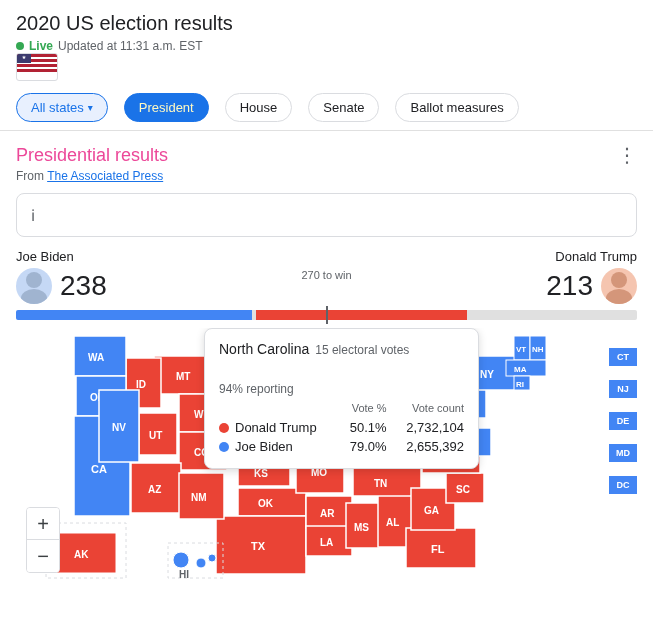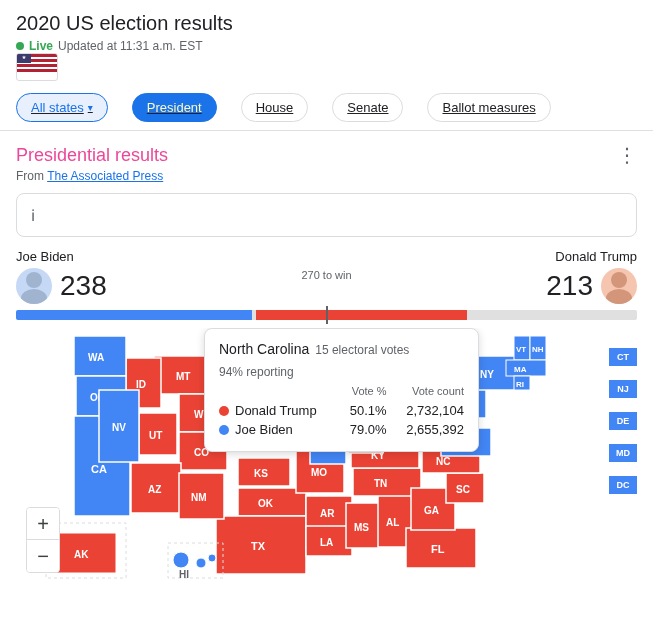--- a/index.html
+++ b/index.html
@@ -49,23 +49,22 @@
       border-radius: 3px;
       overflow: hidden;
       display: flex;
       flex-direction: column;
     }
 
     
     .tabs-row {
       padding: 4px 16px 8px;
       display: flex;
-      gap: 24px;
+      gap: 16px;
       flex-wrap: wrap;
-      text-decoration: underline;
     }
     .tab {
       border: 1px solid #dadce0;
       border-radius: 20px;
       padding: 6px 14px;
       font-size: 13px;
       cursor: pointer;
       background: #fff;
       color: #202124;
       display: flex;
@@ -222,21 +221,21 @@
       border-radius: 8px;
       padding: 12px 14px;
       width: 270px;
       box-shadow: 0 2px 8px rgba(0,0,0,0.15);
       z-index: 10;
       font-size: 13px;
     }
     .tooltip-title {
       font-size: 14px;
       font-weight: 500;
-      margin-bottom: 2px;
+      margin-bottom: 19px;
     }
     .tooltip-subtitle {
       color: #5f6368;
       font-size: 12px;
     }
     .tooltip-reporting {
       color: #5f6368;
       font-size: 12px;
       margin: 6px 0 6px;
     }

